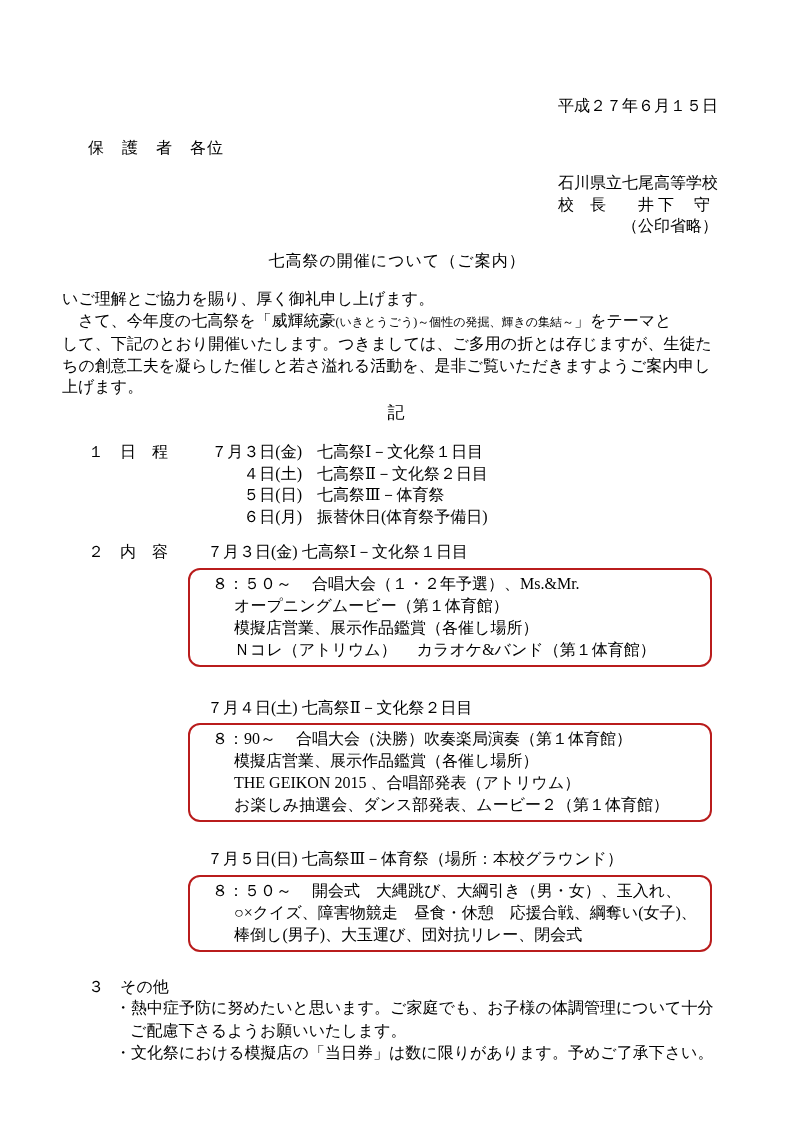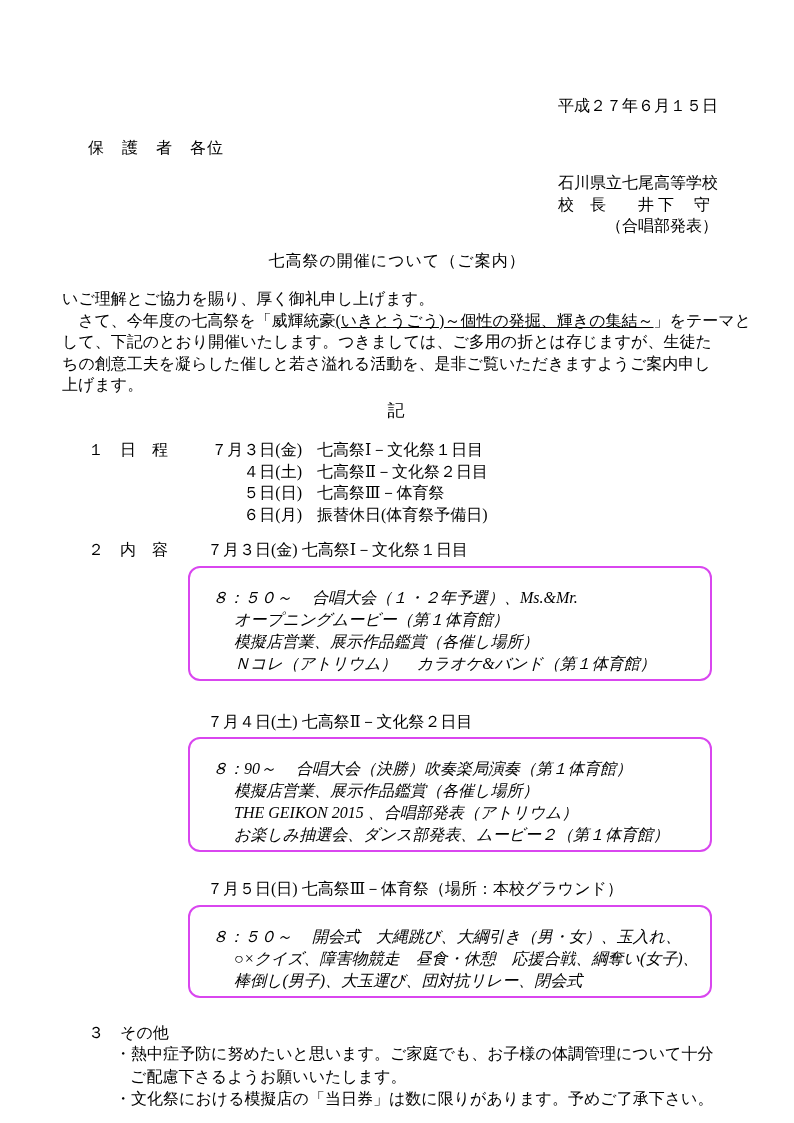--- a/index.html
+++ b/index.html
@@ -14,36 +14,36 @@
 
   .recipient-line { margin:20px 0 0 88px; letter-spacing:1px; }
 
   .sender-block { margin-top:14px; text-align:right; margin-right:76px; }
   .sender-inner { display:inline-block; text-align:left; }
   .sender-inner .seal { text-align:right; }
 
   .doc-title { margin-top:13px; text-align:center; font-size:16px; letter-spacing:1px; }
 
   .greeting { margin:17px 56px 0 62px; }
-  .theme-small { font-size:16px;text-decoration:underline; }
+  .theme-small { font-size:12px; }
 
   .ki-line { margin-top:4px; text-align:center; font-size:17px; letter-spacing:2px; }
 
   .sched { margin-top:18px; }
   .sched-row { display:flex; margin-left:88px; }
   .sched-label { width:119px; }
   .sched-date { width:95px; text-align:right; }
   .sched-desc { margin-left:15px; }
 
   .contents-row { display:flex; margin-left:88px; margin-top:14px; }
 
   .event-box {
     margin-left:188px; margin-top:5px; width:498px;
-    border:2px solid #d946ef; border-radius:12px;
-    padding:19px 0 4px 22px; box-sizing:content-box;font-style:italic;
+    border:2px solid #b91c1c; border-radius:12px;
+    padding:3px 0 4px 22px; box-sizing:content-box;
   }
   .event-box .ln { line-height:22px; }
   .event-box .ln + .ln { padding-left:22px; }
 
   .day-heading { margin-left:207px; }
   .day-heading.d2 { margin-top:30px; }
   .day-heading.d3 { margin-top:26px; }
 
   .others { margin-top:24px; }
   .others-label { margin-left:88px; }
@@ -56,21 +56,21 @@
 <div class="page">
 
   <div class="date-line ln">平成２７年６月１５日</div>
 
   <div class="recipient-line ln">保　護　者　各位</div>
 
   <div class="sender-block">
     <div class="sender-inner">
       <div class="ln">石川県立七尾高等学校</div>
       <div class="ln">校　長　　井 下　 守</div>
-      <div class="ln seal">（合唱部発表）</div>
+      <div class="ln seal">（公印省略）</div>
     </div>
   </div>
 
   <div class="doc-title ln">七高祭の開催について（ご案内）</div>
 
   <div class="greeting">
     <div class="ln">いご理解とご協力を賜り、厚く御礼申し上げます。</div>
     <div class="ln"><span>　さて、今年度の七高祭を「威輝統豪</span><span class="theme-small">(いきとうごう)～個性の発掘、輝きの集結～</span><span>」をテーマと</span></div>
     <div class="ln">して、下記のとおり開催いたします。つきましては、ご多用の折とは存じますが、生徒た</div>
     <div class="ln">ちの創意工夫を凝らした催しと若さ溢れる活動を、是非ご覧いただきますようご案内申し</div>

